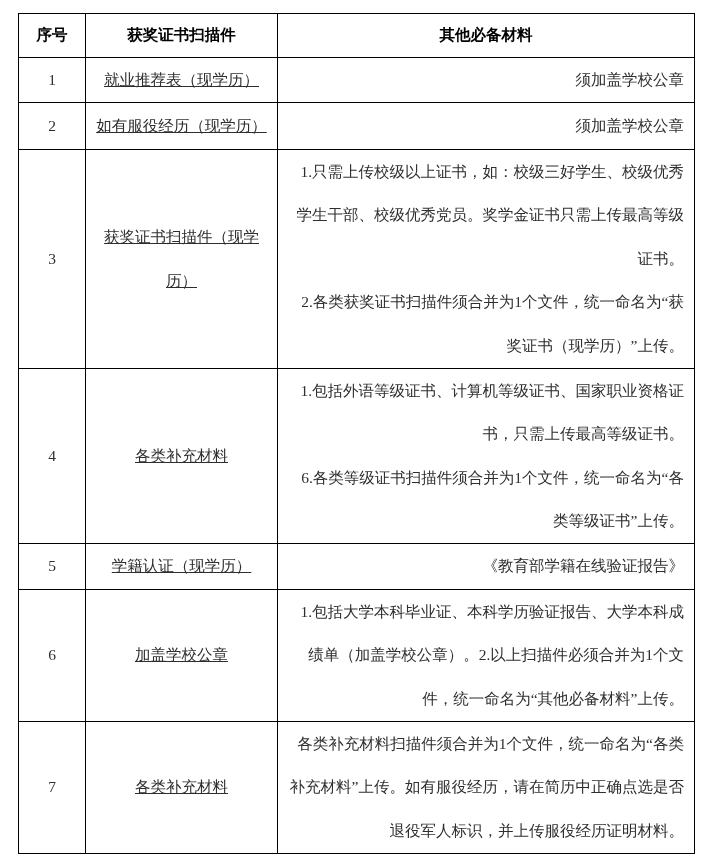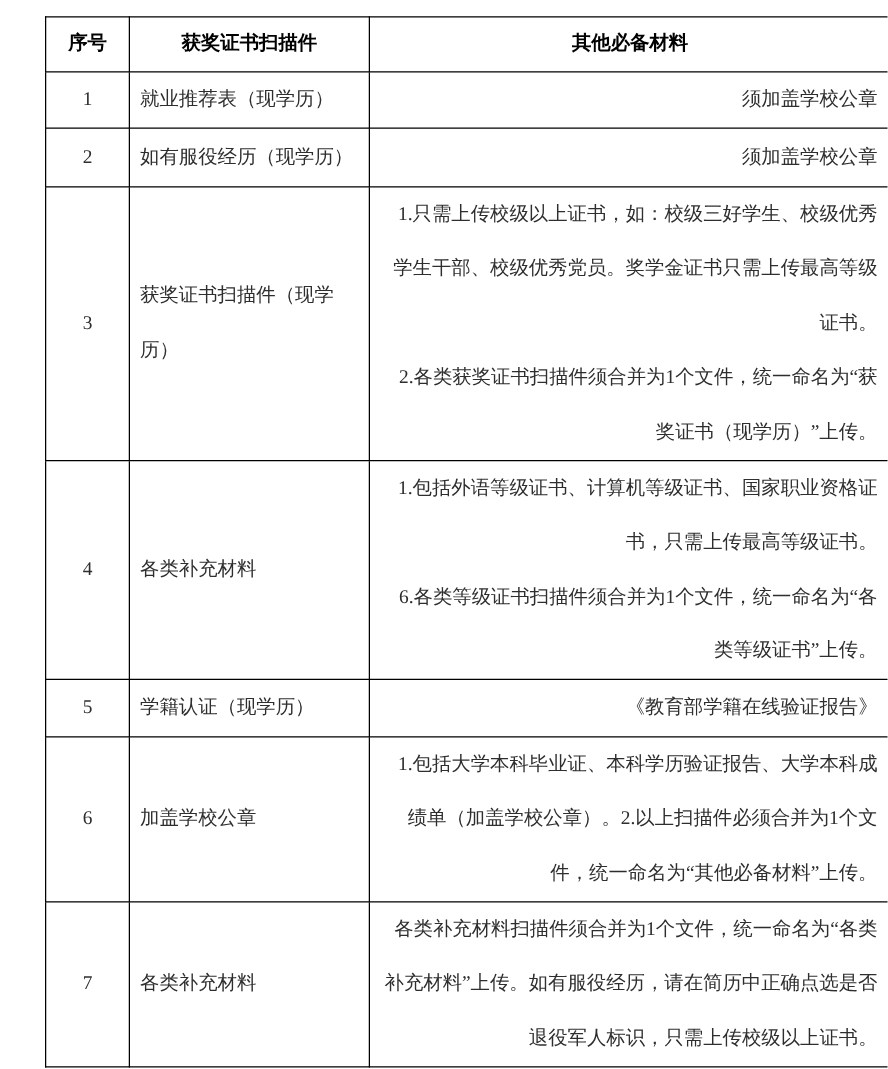--- a/index.html
+++ b/index.html
@@ -5,21 +5,21 @@
   html, body {
     margin: 0;
     padding: 0;
     background: #ffffff;
     width: 710px;
     height: 855px;
     overflow: hidden;
     font-family: "Liberation Serif", "DejaVu Serif", serif;
   }
   .page {
-    padding: 13px 0 0 36px;
+    padding: 13px 0 0 18px;
   }
   table.attachment-table {
     border-collapse: collapse;
     table-layout: fixed;
     width: 676px;
   }
   col.c-index { width: 67px; }
   col.c-type  { width: 192px; }
   col.c-req   { width: 417px; }
 
@@ -40,21 +40,23 @@
   }
   td {
     line-height: 43.5px;
     vertical-align: middle;
   }
   td.col-index {
     text-align: center;
     padding: 0;
   }
   td.col-type {
+    text-align: center;
     padding: 0 8px;
+    text-decoration: underline;
   }
   td.col-req {
     text-align: right;
     padding: 0 10px;
   }
   td.col-req p {
     margin: 0;
     line-height: 43.5px;
   }
   
@@ -125,18 +127,18 @@
           <td class="col-index">6</td>
           <td class="col-type">加盖学校公章</td>
           <td class="col-req">
             <p>1.包括大学本科毕业证、本科学历验证报告、大学本科成绩单（加盖学校公章）。2.以上扫描件必须合并为1个文件，统一命名为“其他必备材料”上传。</p>
           </td>
         </tr>
         <tr>
           <td class="col-index">7</td>
           <td class="col-type">各类补充材料</td>
           <td class="col-req">
-            <p>各类补充材料扫描件须合并为1个文件，统一命名为“各类补充材料”上传。如有服役经历，请在简历中正确点选是否退役军人标识，只需上传校级以上证书。</p>
+            <p>各类补充材料扫描件须合并为1个文件，统一命名为“各类补充材料”上传。如有服役经历，请在简历中正确点选是否退役军人标识，并上传服役经历证明材料。</p>
           </td>
         </tr>
       </tbody>
   </table>
 </div>
 
 </body></html>

